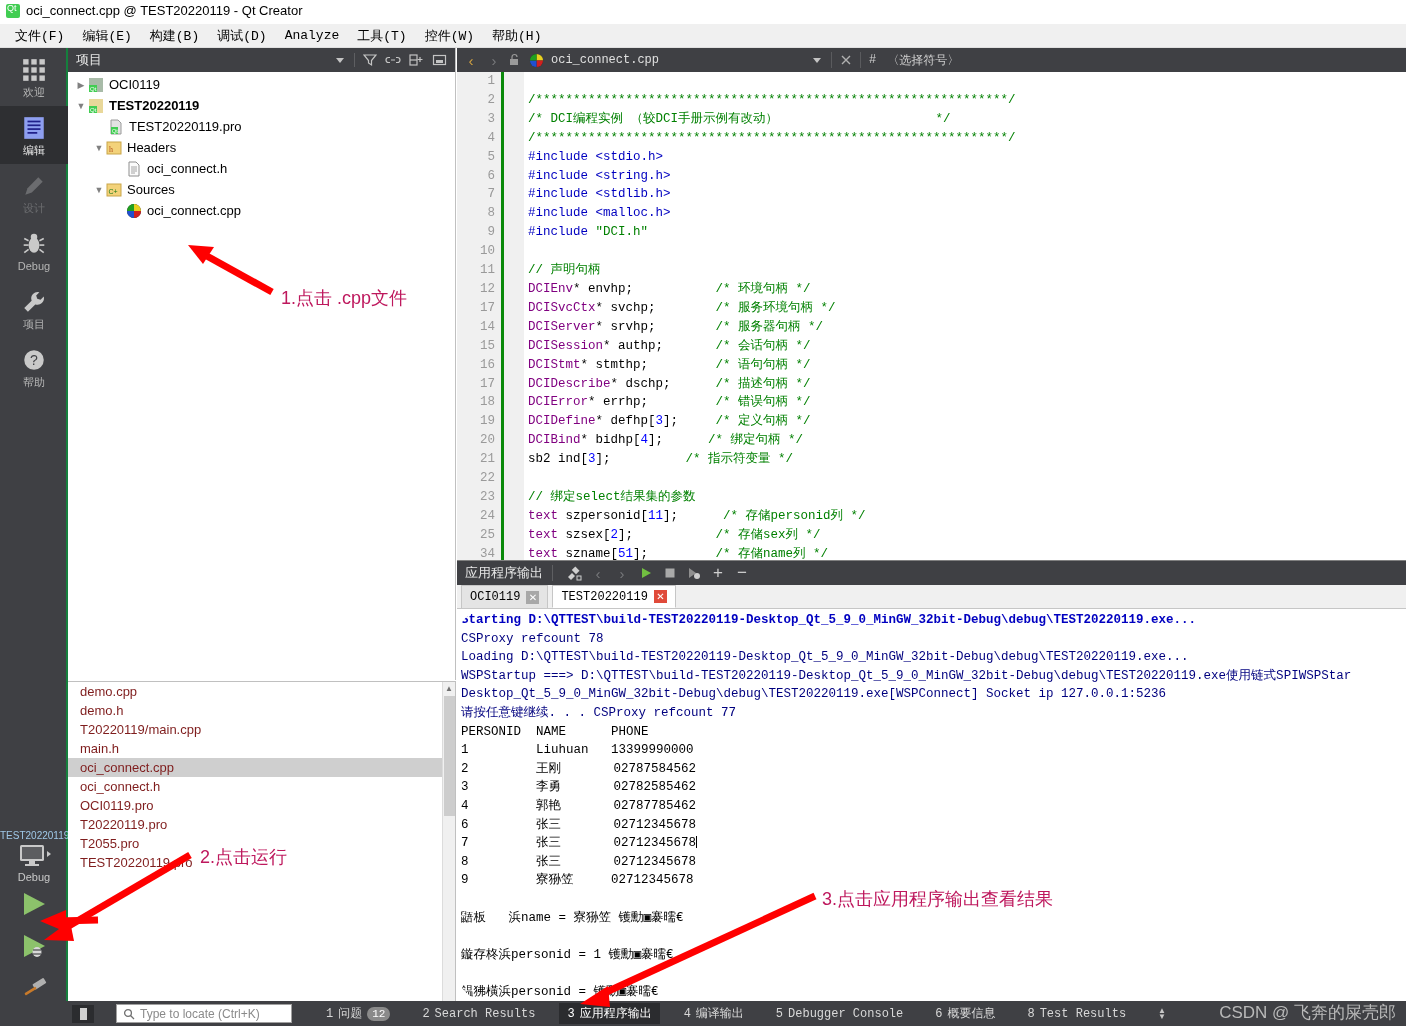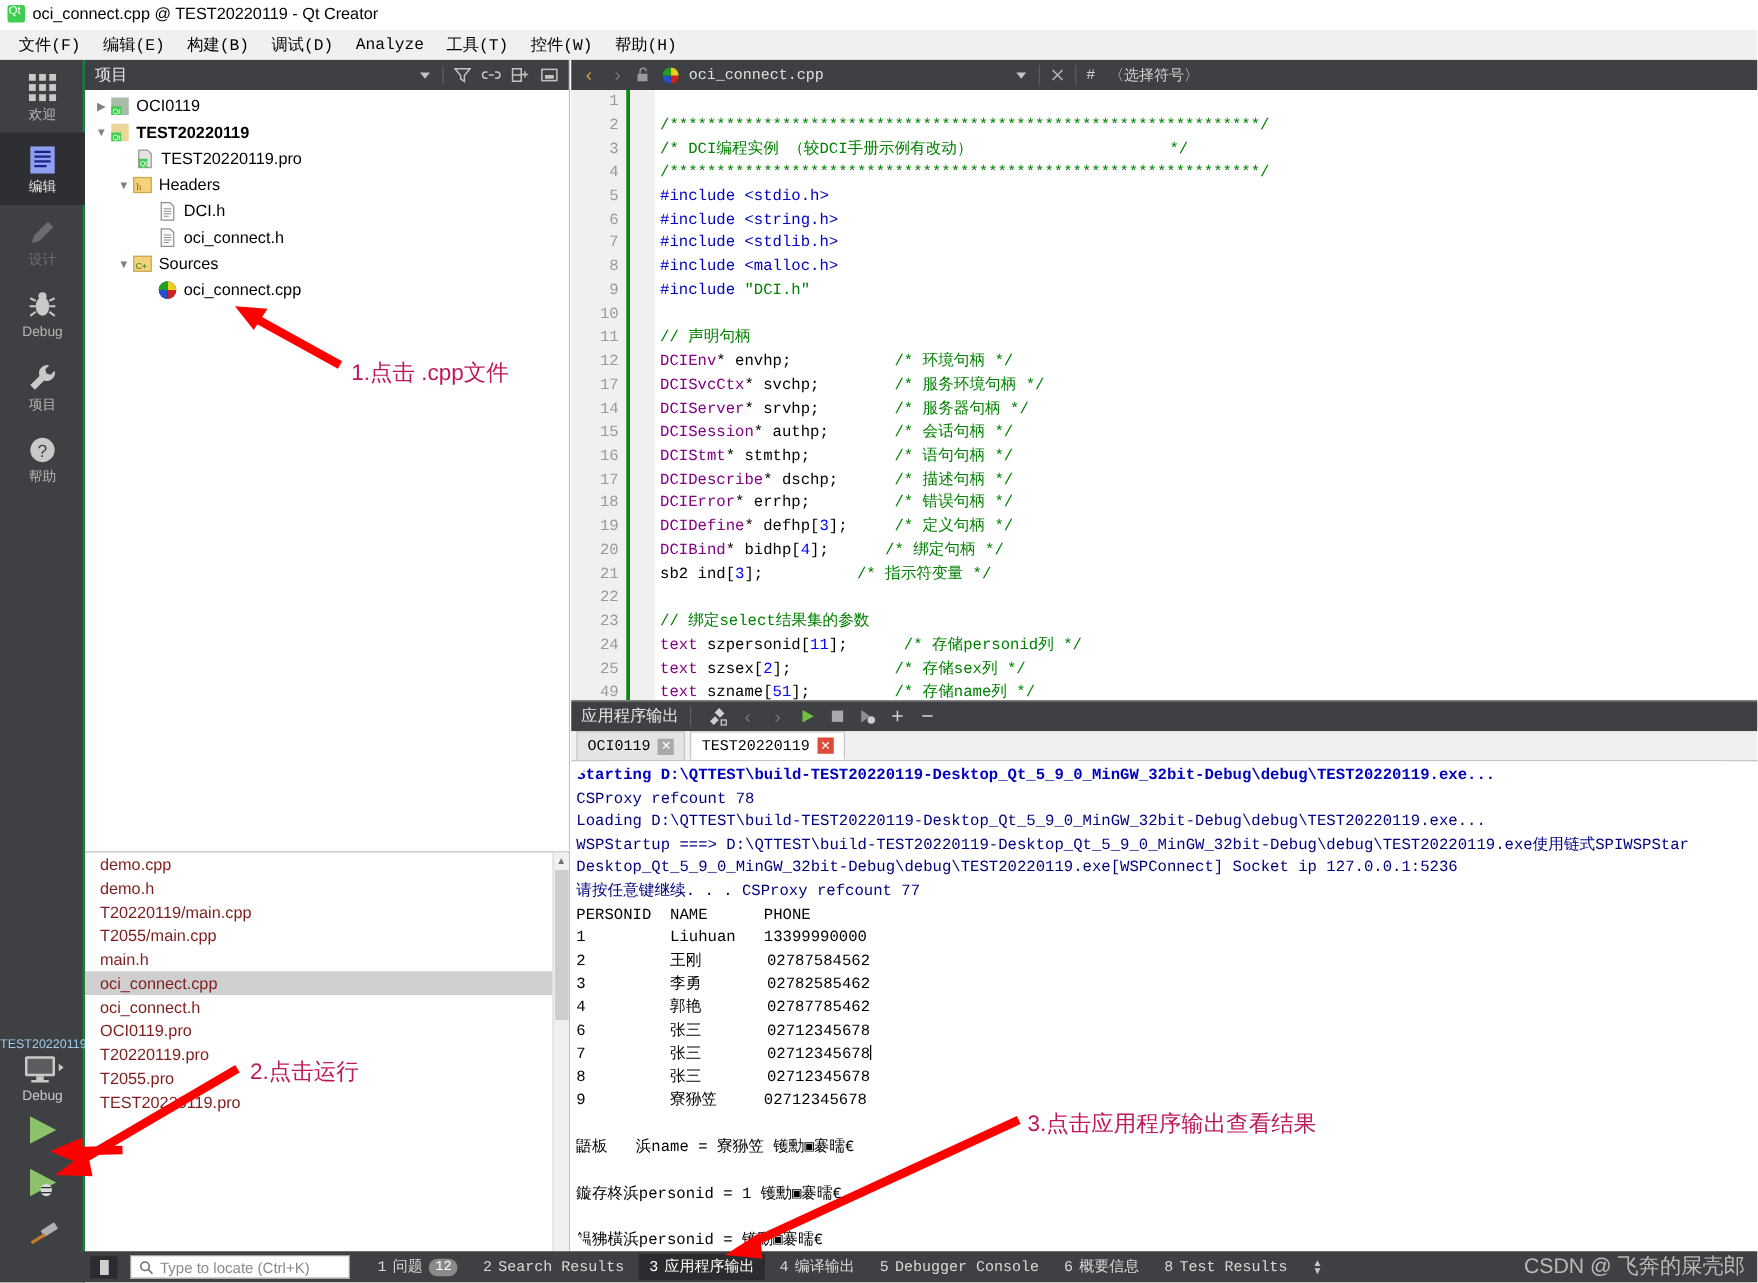--- a/index.html
+++ b/index.html
@@ -196,21 +196,21 @@
     white-space: pre; color: #000000; border-radius: 30px;
   }
   .o-blue { color: #0000c0; font-weight: bold; }
   .o-navy { color: #00007f; }
   .caret { display:inline-block; width:1px; height:12px; background:#000; vertical-align:-2px; }
 
   
   .statusbar {
     position: absolute; left: 0; bottom: 0; width: 1406px; height: 25px;
     background: #3f4044; display: flex; align-items: center;
-    color: #d9d9d9; font-size: 12px; padding-left: 72px; gap: 4px;
+    color: #d9d9d9; font-size: 12px; padding-left: 72px; gap: 16px;
   }
   .sb-toggle {
     width: 22px; height: 18px; background: #2b2c2f; display: flex;
     align-items: center; justify-content: center; margin-right: 6px;
   }
   .sb-toggle .half { width: 7px; height: 12px; background: #d0d0d0; }
   .sb-search {
     width: 176px; height: 19px; background: #ffffff; border: 1px solid #a0a0a0;
     display: flex; align-items: center; gap: 5px; padding-left: 6px;
     color: #8a8a8a; font-size: 12px; margin-right: 10px;
@@ -423,43 +423,31 @@
 
       <div class="trow" style="padding-left:24px">
         <span class="arrow">▼</span>
         <svg class="ticon" viewBox="0 0 16 16">
             <rect x="1" y="2" width="14" height="12" fill="#f3d27a" stroke="#c9a64a"></rect>
             <text x="3" y="12" font-size="8" fill="#b2511e" font-family="Liberation Serif, serif">h</text>
           </svg>
         <span>Headers</span>
       </div>
 
+
       <div class="trow" style="padding-left:58px">
         <svg class="ticon" viewBox="0 0 16 16">
             <path d="M3 1 h7 l3 3 v11 h-10 z" fill="#fbfbfb" stroke="#8f8f8f"></path>
             <g stroke="#8f8f8f" stroke-width="0.8">
               <line x1="5" y1="6" x2="11" y2="6"></line>
               <line x1="5" y1="8" x2="11" y2="8"></line>
               <line x1="5" y1="10" x2="11" y2="10"></line>
               <line x1="5" y1="12" x2="9" y2="12"></line>
             </g>
           </svg>
-        <span>DCI.h</span>
-      </div>
-
-      <div class="trow" style="padding-left:58px">
-        <svg class="ticon" viewBox="0 0 16 16">
-            <path d="M3 1 h7 l3 3 v11 h-10 z" fill="#fbfbfb" stroke="#8f8f8f"></path>
-            <g stroke="#8f8f8f" stroke-width="0.8">
-              <line x1="5" y1="6" x2="11" y2="6"></line>
-              <line x1="5" y1="8" x2="11" y2="8"></line>
-              <line x1="5" y1="10" x2="11" y2="10"></line>
-              <line x1="5" y1="12" x2="9" y2="12"></line>
-            </g>
-          </svg>
         <span>oci_connect.h</span>
       </div>
 
       <div class="trow" style="padding-left:24px">
         <span class="arrow">▼</span>
         <svg class="ticon" viewBox="0 0 16 16">
             <rect x="1" y="2" width="14" height="12" fill="#f3d27a" stroke="#c9a64a"></rect>
             <text x="2.5" y="12" font-size="7" fill="#1b7a1b" font-family="Liberation Sans, sans-serif">C+</text>
           </svg>
         <span>Sources</span>
@@ -483,23 +471,20 @@
     <div class="od-body">
       <div class="od-list">
         <div class="odrow">
             <span>demo.cpp</span>
           </div>
         <div class="odrow">
             <span>demo.h</span>
           </div>
         <div class="odrow">
             <span>T20220119/main.cpp</span>
-          </div>
-        <div class="odrow">
-            <span>T2055/main.cpp</span>
           </div>
         <div class="odrow">
             <span>main.h</span>
           </div>
         <div class="odrow sel">
             <span>oci_connect.cpp</span>
           </div>
         <div class="odrow">
             <span>oci_connect.h</span>
           </div>
@@ -572,21 +557,21 @@
           <div>16</div>
           <div>17</div>
           <div>18</div>
           <div>19</div>
           <div>20</div>
           <div>21</div>
           <div>22</div>
           <div>23</div>
           <div>24</div>
           <div>25</div>
-          <div>49</div>
+          <div>34</div>
         </div>
       <div class="marker"></div>
       <div class="gutter2"></div>
       <div class="codetext" id="codetext"><div>&nbsp;</div><div><span class="c-com">/***************************************************************/</span></div><div><span class="c-com">/* DCI编程实例 （较DCI手册示例有改动）</span><span class="c-com">                     */</span></div><div><span class="c-com">/***************************************************************/</span></div><div><span class="c-pre">#include &lt;stdio.h&gt;</span></div><div><span class="c-pre">#include &lt;string.h&gt;</span></div><div><span class="c-pre">#include &lt;stdlib.h&gt;</span></div><div><span class="c-pre">#include &lt;malloc.h&gt;</span></div><div><span class="c-pre">#include </span><span class="c-str">"DCI.h"</span></div><div>&nbsp;</div><div><span class="c-com">// 声明句柄</span></div><div><span class="c-type">DCIEnv</span><span class="c-plain">* envhp;           </span><span class="c-com">/* 环境句柄 */</span></div><div><span class="c-type">DCISvcCtx</span><span class="c-plain">* svchp;        </span><span class="c-com">/* 服务环境句柄 */</span></div><div><span class="c-type">DCIServer</span><span class="c-plain">* srvhp;        </span><span class="c-com">/* 服务器句柄 */</span></div><div><span class="c-type">DCISession</span><span class="c-plain">* authp;       </span><span class="c-com">/* 会话句柄 */</span></div><div><span class="c-type">DCIStmt</span><span class="c-plain">* stmthp;         </span><span class="c-com">/* 语句句柄 */</span></div><div><span class="c-type">DCIDescribe</span><span class="c-plain">* dschp;      </span><span class="c-com">/* 描述句柄 */</span></div><div><span class="c-type">DCIError</span><span class="c-plain">* errhp;         </span><span class="c-com">/* 错误句柄 */</span></div><div><span class="c-type">DCIDefine</span><span class="c-plain">* defhp[</span><span class="c-num">3</span><span class="c-plain">];     </span><span class="c-com">/* 定义句柄 */</span></div><div><span class="c-type">DCIBind</span><span class="c-plain">* bidhp[</span><span class="c-num">4</span><span class="c-plain">];      </span><span class="c-com">/* 绑定句柄 */</span></div><div><span class="c-plain">sb2</span><span class="c-plain"> ind[</span><span class="c-num">3</span><span class="c-plain">];          </span><span class="c-com">/* 指示符变量 */</span></div><div>&nbsp;</div><div><span class="c-com">// 绑定select结果集的参数</span></div><div><span class="c-type">text</span><span class="c-plain"> szpersonid[</span><span class="c-num">11</span><span class="c-plain">];      </span><span class="c-com">/* 存储personid列 */</span></div><div><span class="c-type">text</span><span class="c-plain"> szsex[</span><span class="c-num">2</span><span class="c-plain">];           </span><span class="c-com">/* 存储sex列 */</span></div><div><span class="c-type">text</span><span class="c-plain"> szname[</span><span class="c-num">51</span><span class="c-plain">];         </span><span class="c-com">/* 存储name列 */</span></div></div>
     </div>
   </div>
 
   <div class="outpane">
     <div class="out-head">
       <span>应用程序输出</span>

